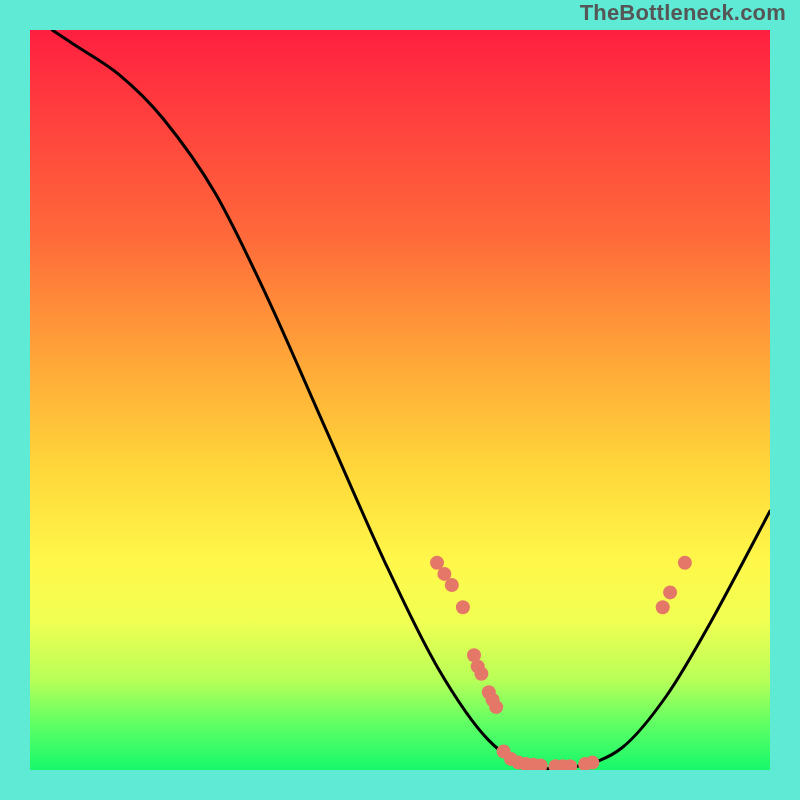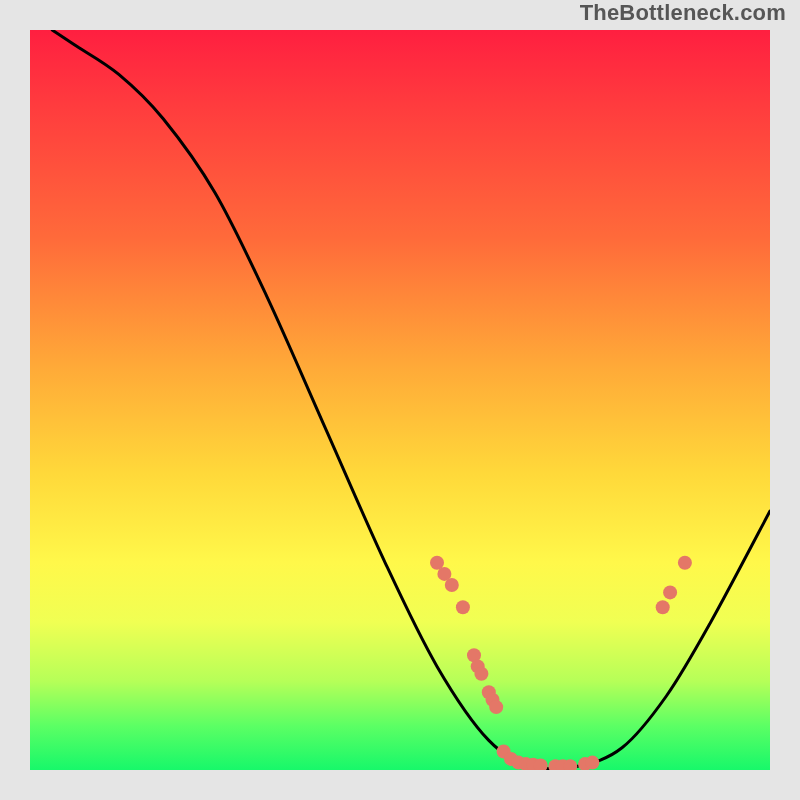--- a/index.html
+++ b/index.html
@@ -7,21 +7,21 @@
     padding: 0;
     width: 800px;
     height: 800px;
     background: #000000;
     overflow: hidden;
   }
   .stage {
     position: relative;
     width: 800px;
     height: 800px;
-    background: #e5e5e5;
+    background: #5eead4;
   }
   .watermark {
     position: absolute;
     top: 0;
     right: 14px;
     font-family: Arial, Helvetica, sans-serif;
     font-size: 22px;
     font-weight: bold;
     color: #565656;
     letter-spacing: 0.2px;

